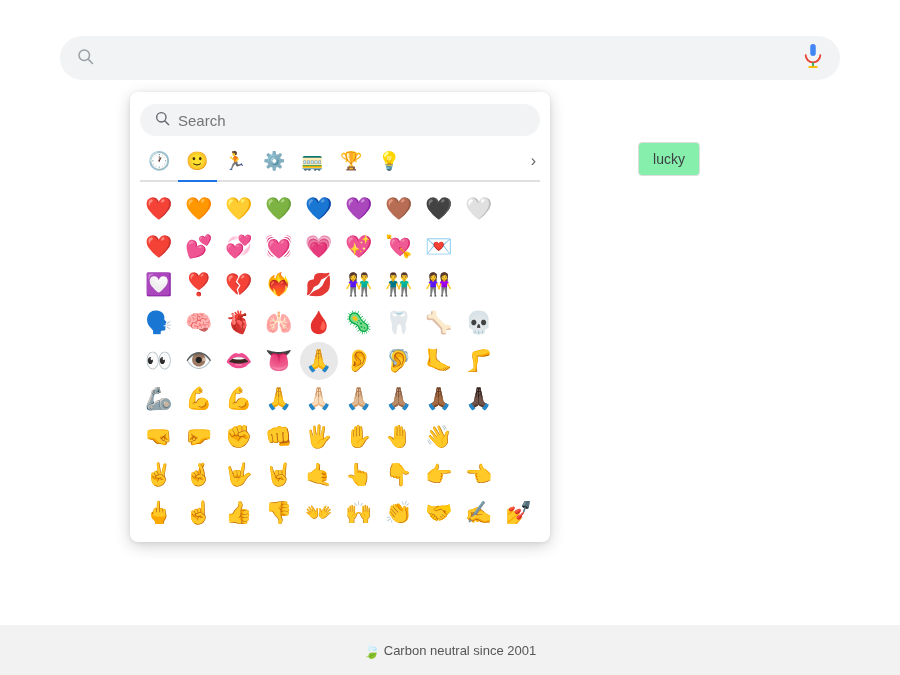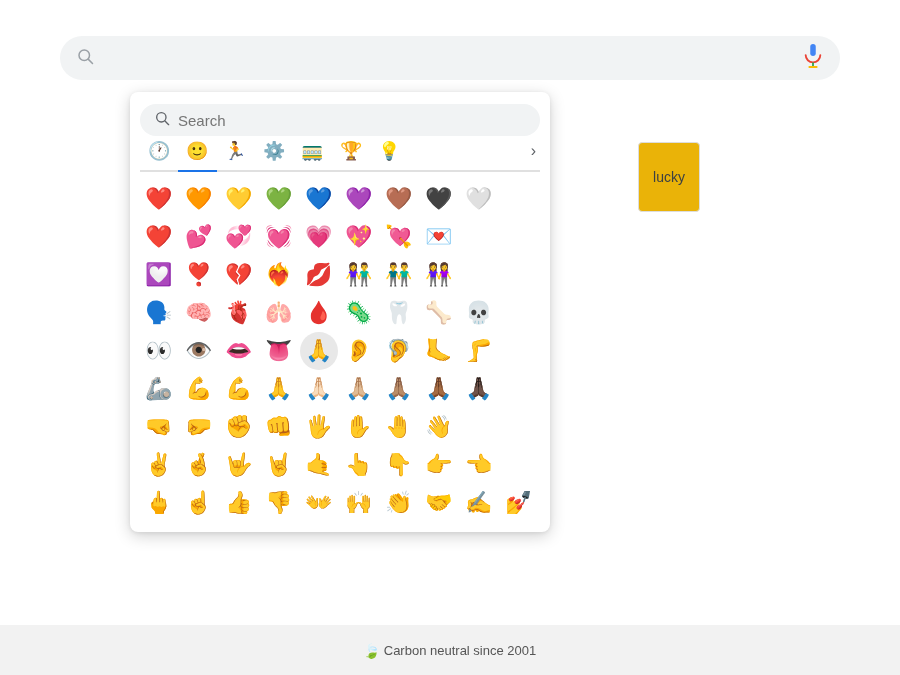--- a/index.html
+++ b/index.html
@@ -56,24 +56,24 @@
       margin-right: 6px;
       color: #34a853;
       font-size: 14px;
     }
 
     
     .lucky-btn {
       position: absolute;
       top: 142px;
       right: 200px;
-      background: #eab308;
+      background: #86efac;
       border: 1px solid #ddd;
       border-radius: 4px;
-      padding: 26px 14px;
+      padding: 8px 14px;
       font-size: 14px;
       color: #3c4043;
       cursor: pointer;
     }
 
     
     .emoji-picker {
       position: absolute;
       top: 92px;
       left: 130px;
@@ -85,20 +85,21 @@
       z-index: 10;
     }
 
     
     .picker-search-wrap {
       display: flex;
       align-items: center;
       background: #f1f3f4;
       border-radius: 24px;
       padding: 6px 14px;
+      margin-bottom: 10px;
     }
     .picker-search-icon {
       color: #5f6368;
       font-size: 16px;
       margin-right: 8px;
     }
     .picker-search-input {
       border: none;
       background: transparent;
       font-size: 15px;

